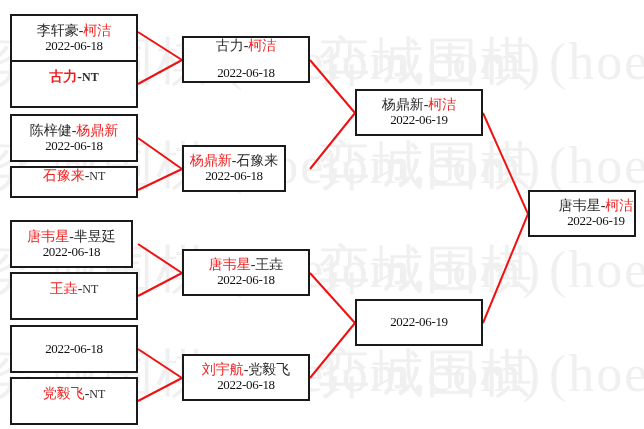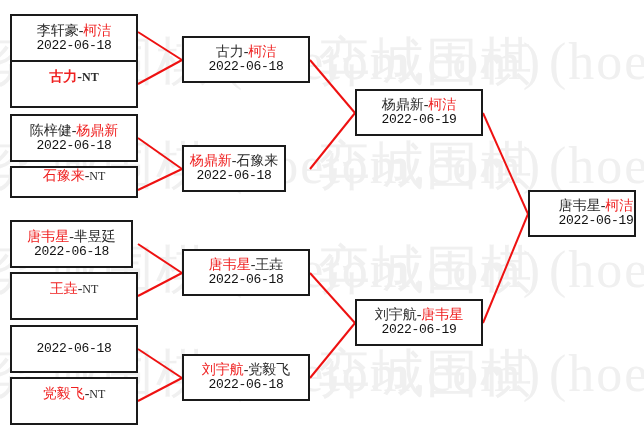--- a/index.html
+++ b/index.html
@@ -57,21 +57,21 @@
     text-align: center;
     line-height: 1.12;
   }
   .match-players {
     font-size: 14px;
     font-family: "Liberation Serif", "DejaVu Serif", serif;
     white-space: nowrap;
   }
   .match-date {
     font-size: 13px;
-    font-family: Liberation Mono, monospace;
+    font-family: Liberation Serif, serif;
     color: #111111;
     white-space: nowrap;
     letter-spacing: -0.3px;
   }
   .p-win  { color: #ef2020; }
   .p-lose { color: #2b2b2b; }
   .p-sep  { color: #2b2b2b; }
   .empty-line { height: 15px; }
 </style>
 </head>
@@ -132,42 +132,41 @@
         <div class="match-players"><span class="p-win" style="color: rgb(239, 32, 32);">王垚</span><span class="p-sep">-</span><span class="p-lose" style="color: rgb(43, 43, 43); font-size: 12px;">NT</span></div>
         <div class="empty-line"></div>
       </div>
       <div class="match-box" style="left: 10px; top: 325px; width: 128px; height: 48px; border-color: rgb(26, 26, 26);">
         <div class="match-date">2022-06-18</div>
       </div>
       <div class="match-box" style="left: 10px; top: 377px; width: 128px; height: 48px; border-color: rgb(26, 26, 26);">
         <div class="match-players"><span class="p-win" style="color: rgb(239, 32, 32);">党毅飞</span><span class="p-sep">-</span><span class="p-lose" style="color: rgb(43, 43, 43); font-size: 12px;">NT</span></div>
         <div class="empty-line"></div>
       </div>
-      <div class="match-box" style="left: 182px; top: 36px; width: 128px; height: 47px; border-color: rgb(26, 26, 26);">
+      <div class="match-box" style="left: 182px; top: 36px; width: 128px; height: 47px; border-color: rgb(26, 26, 26); justify-content: space-between;">
         <div class="match-players"><span class="p-lose" style="color: rgb(43, 43, 43);">古力</span><span class="p-sep">-</span><span class="p-win" style="color: rgb(239, 32, 32);">柯洁</span></div>
         <div class="match-date">2022-06-18</div>
       </div>
       <div class="match-box" style="left: 182px; top: 145px; width: 104px; height: 47px; border-color: rgb(26, 26, 26);">
         <div class="match-players"><span class="p-win" style="color: rgb(239, 32, 32);">杨鼎新</span><span class="p-sep">-</span><span class="p-lose" style="color: rgb(43, 43, 43);">石豫来</span></div>
         <div class="match-date">2022-06-18</div>
       </div>
       <div class="match-box" style="left: 182px; top: 249px; width: 128px; height: 47px; border-color: rgb(26, 26, 26);">
         <div class="match-players"><span class="p-win" style="color: rgb(239, 32, 32);">唐韦星</span><span class="p-sep">-</span><span class="p-lose" style="color: rgb(43, 43, 43);">王垚</span></div>
         <div class="match-date">2022-06-18</div>
       </div>
       <div class="match-box" style="left: 182px; top: 354px; width: 128px; height: 47px; border-color: rgb(26, 26, 26);">
         <div class="match-players"><span class="p-win" style="color: rgb(239, 32, 32);">刘宇航</span><span class="p-sep">-</span><span class="p-lose" style="color: rgb(43, 43, 43);">党毅飞</span></div>
         <div class="match-date">2022-06-18</div>
       </div>
       <div class="match-box" style="left: 355px; top: 89px; width: 128px; height: 47px; border-color: rgb(26, 26, 26);">
         <div class="match-players"><span class="p-lose" style="color: rgb(43, 43, 43);">杨鼎新</span><span class="p-sep">-</span><span class="p-win" style="color: rgb(239, 32, 32);">柯洁</span></div>
         <div class="match-date">2022-06-19</div>
       </div>
       <div class="match-box" style="left: 355px; top: 299px; width: 128px; height: 47px; border-color: rgb(26, 26, 26);">
-        <div class="match-players"><span class="p-lose" style="color: rgb(43, 43, 43);">刘宇航</span><span class="p-sep">-</span><span class="p-win" style="color: rgb(239, 32, 32);">唐韦星</span></div>
         <div class="match-date">2022-06-19</div>
       </div>
       <div class="match-box" style="left: 528px; top: 190px; width: 108px; height: 47px; border-color: rgb(26, 26, 26); padding-left: 28px;">
         <div class="match-players"><span class="p-lose" style="color: rgb(43, 43, 43);">唐韦星</span><span class="p-sep">-</span><span class="p-win" style="color: rgb(239, 32, 32);">柯洁</span></div>
         <div class="match-date">2022-06-19</div>
       </div>
     </div>
 
 </div>
 

